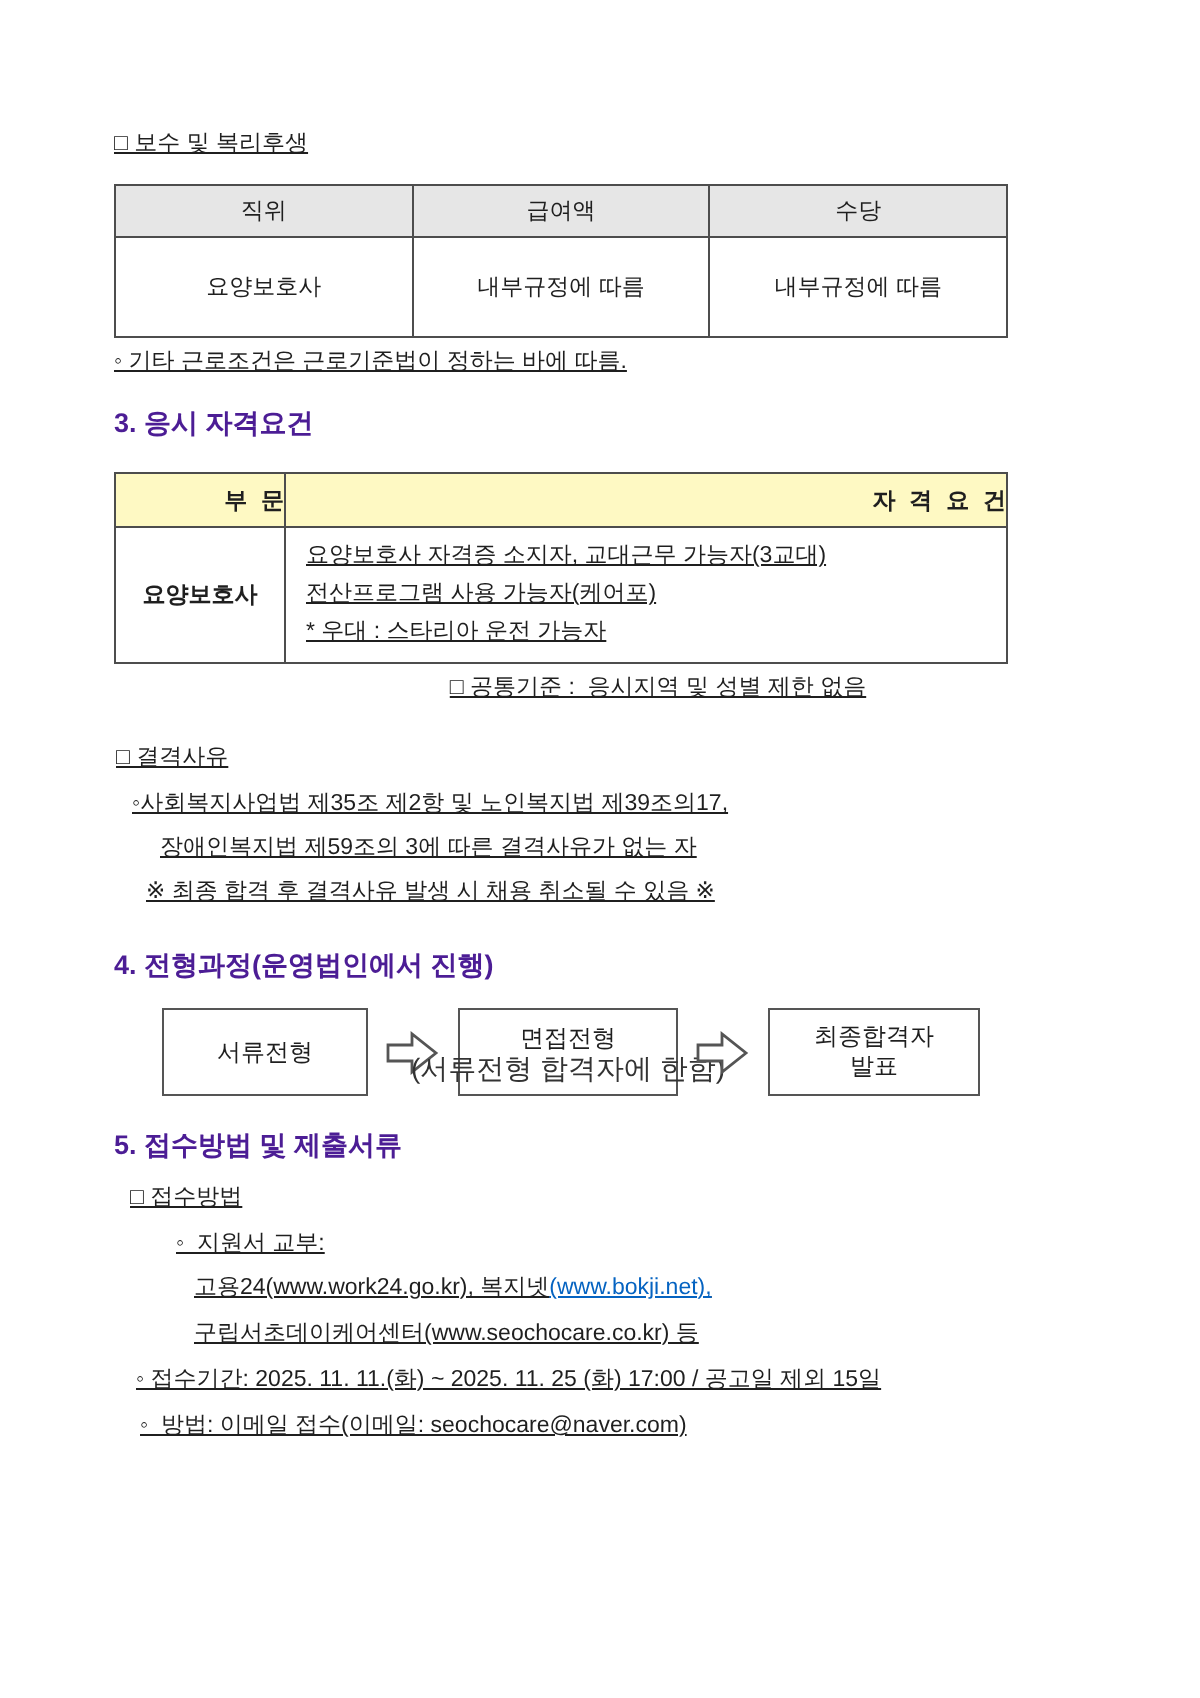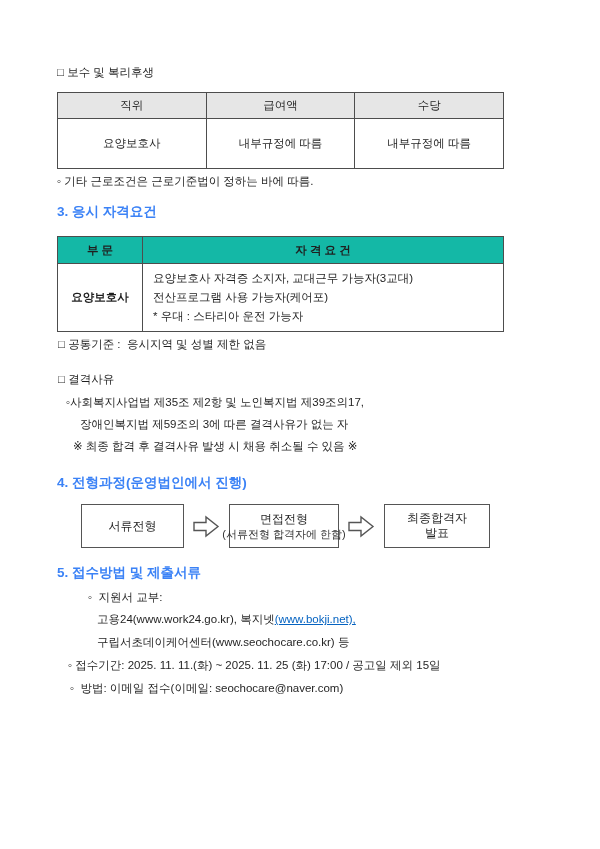--- a/index.html
+++ b/index.html
@@ -11,26 +11,27 @@
     background:#ffffff;
     overflow:hidden;
     font-family:"Liberation Sans","DejaVu Sans",sans-serif;
     color:#1f1f1f;
   }
   .line {
     font-size:11.5px;
     line-height:16px;
     white-space:pre-wrap;
     color:#1f1f1f;
+    text-decoration:underline;
   }
   .heading {
     font-size:13.5px;
     font-weight:bold;
     line-height:18px;
-    color:#3b82f6;
+    color:#4c1d95;
     white-space:pre-wrap;
   }
   
   table.doc-table {
     border-collapse:collapse;
     width:447px;
     table-layout:fixed;
   }
   table.doc-table th, table.doc-table td {
     border:1px solid #4d4d4d;
@@ -42,24 +43,25 @@
     background:#e6e6e6;
     font-weight:normal;
     height:26px;
     text-align:center;
   }
   .comp-table td {
     height:50px;
     text-align:center;
   }
   .qual-table th {
-    background:#14b8a6;
+    background:#fef9c3;
     font-weight:bold;
     height:27px;
-    text-align:center;
+    text-align:right;
+    font-family:Liberation Mono, monospace;
   }
   .qual-table td.cat {
     font-weight:bold;
     text-align:center;
     width:85px;
   }
   .qual-table td.req {
     padding:5px 6px 5px 10px;
   }
   .qual-table td.req .line { line-height:19px; }
@@ -72,31 +74,31 @@
     border:1px solid #555;
     background:#fff;
     height:44px;
     display:flex;
     flex-direction:column;
     align-items:center;
     justify-content:center;
     text-align:center;
   }
   .flow-box .lbl { font-size:12px; line-height:15px; color:#1f1f1f; white-space:pre; }
-  .flow-box .sub { font-size:11px; line-height:11px; color:#333; white-space:pre; margin-top:2px; }
+  .flow-box .sub { font-size:14px; line-height:11px; color:#333; white-space:pre; margin-top:2px; }
   .flow-arrow { margin:0 9px; display:flex; align-items:center; }
   
   a.doc-link { text-decoration:underline; cursor:pointer;text-align:right; }
   
   .m-title1   { margin:64px 0 0 57px; }
   .m-table1   { margin:12px 0 0 57px; }
   .m-note     { margin:4px 0 0 57px; }
   .m-head3    { margin:14px 0 0 57px; }
   .m-table2   { margin:15px 0 0 57px; }
-  .m-common   { margin:4px 0 0 58px; }
+  .m-common   { margin:4px 0 0 58px;text-align:center; }
   .m-disqt    { margin:19px 0 0 58px; }
   .m-disq1    { margin:7px 14px 0 66px; }
   .m-disq2    { margin:6px 0 0 80px; }
   .m-disq3    { margin:6px 0 0 73px; }
   .m-head4    { margin:20px 0 12px 57px; }
   .m-flow     { margin:12px 0 0 81px; }
   .m-head5    { margin:16px 0 0 57px; }
   .m-method   { margin:9px 0 0 65px; }
   .m-dist     { margin:7px 0 0 88px; }
   .m-src1     { margin:6px 0 0 97px; }
@@ -175,20 +177,21 @@
         </svg>
     </span>
     <div class="flow-box" style="width:106px;">
       <div class="lbl">최종합격자</div>
       <div class="lbl">발표</div>
     </div>
   </div>
 
   <div class="heading m-head5">5. 접수방법 및 제출서류</div>
 
+  <div class="line m-method">□ 접수방법</div>
   <div class="line m-dist">◦  지원서 교부:</div>
 
   <div class="line m-src1"><span>고용24(www.work24.go.kr), 복지넷</span><a class="doc-link" id="bokji-link" style="color: rgb(5, 99, 193);">(www.bokji.net),</a></div>
 
   <div class="line m-src2">구립서초데이케어센터(www.seochocare.co.kr) 등</div>
   <div class="line m-period">◦ 접수기간: 2025. 11. 11.(화) ~ 2025. 11. 25 (화) 17:00 / 공고일 제외 15일</div>
   <div class="line m-how">◦  방법: 이메일 접수(이메일: seochocare@naver.com)</div>
 
 </div>
 

